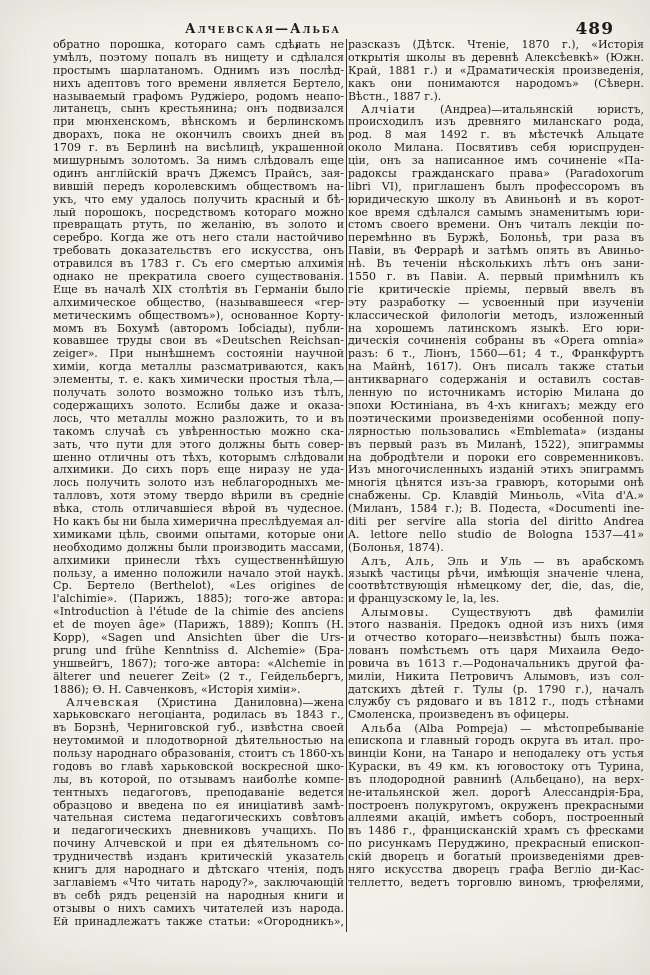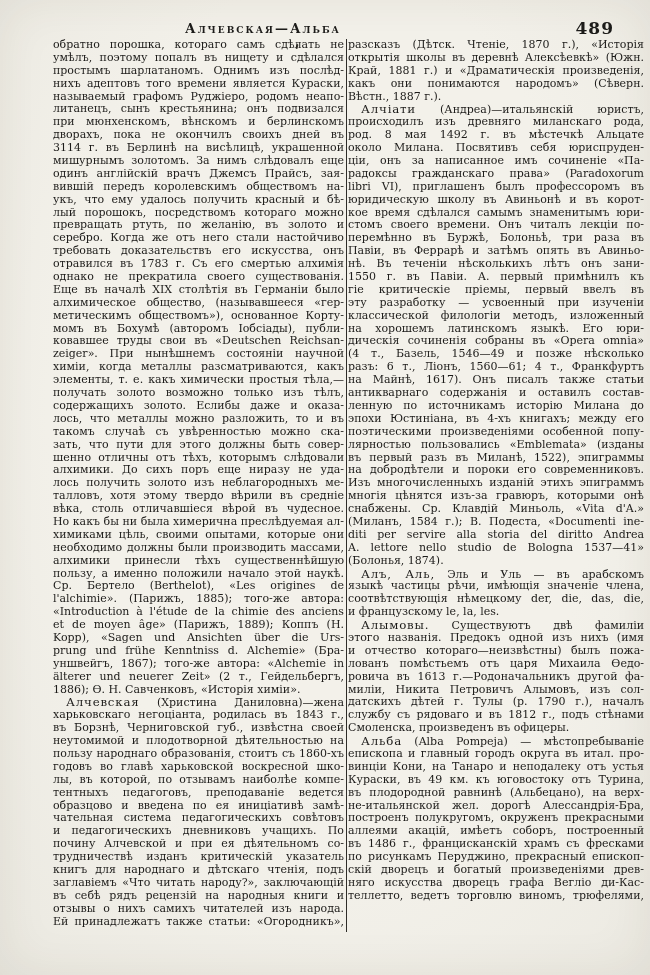--- a/index.html
+++ b/index.html
@@ -81,31 +81,31 @@
   <div class="content">
 
     <div class="col col-left">
 
         <div class="line"><span class="rest">обратно порошка, котораго самъ сдѣлать не</span></div>
 
         <div class="line"><span class="rest">умѣлъ, поэтому попалъ въ нищету и сдѣлался</span></div>
 
         <div class="line"><span class="rest">простымъ шарлатаномъ. Однимъ изъ послѣд-</span></div>
 
-        <div class="line"><span class="rest">нихъ адептовъ того времени является Кураски,</span></div>
+        <div class="line"><span class="rest">нихъ адептовъ того времени является Бертело,</span></div>
 
         <div class="line"><span class="rest">называемый графомъ Руджіеро, родомъ неапо-</span></div>
 
         <div class="line"><span class="rest">литанецъ, сынъ крестьянина; онъ подвизался</span></div>
 
         <div class="line"><span class="rest">при мюнхенскомъ, вѣнскомъ и берлинскомъ</span></div>
 
         <div class="line"><span class="rest">дворахъ, пока не окончилъ своихъ дней въ</span></div>
 
-        <div class="line"><span class="rest">3114 г. въ Берлинѣ на висѣлицѣ, украшенной</span></div>
+        <div class="line"><span class="rest">1709 г. въ Берлинѣ на висѣлицѣ, украшенной</span></div>
 
         <div class="line"><span class="rest">мишурнымъ золотомъ. За нимъ слѣдовалъ еще</span></div>
 
         <div class="line"><span class="rest">одинъ англійскій врачъ Джемсъ Прайсъ, зая-</span></div>
 
         <div class="line"><span class="rest">вившій передъ королевскимъ обществомъ на-</span></div>
 
         <div class="line"><span class="rest">укъ, что ему удалось получить красный и бѣ-</span></div>
 
         <div class="line"><span class="rest">лый порошокъ, посредствомъ котораго можно</span></div>
@@ -268,21 +268,20 @@
         <div class="line"><span class="rest">гіе критическіе пріемы, первый ввелъ въ</span></div>
 
         <div class="line"><span class="rest">эту разработку — усвоенный при изученіи</span></div>
 
         <div class="line"><span class="rest">классической филологіи методъ, изложенный</span></div>
 
         <div class="line"><span class="rest">на хорошемъ латинскомъ языкѣ. Его юри-</span></div>
 
         <div class="line"><span class="rest">дическія сочиненія собраны въ «Opera omnia»</span></div>
 
-        <div class="line"><span class="rest">(4 т., Базель, 1546—49 и позже нѣсколько</span></div>
 
         <div class="line"><span class="rest">разъ: 6 т., Ліонъ, 1560—61; 4 т., Франкфуртъ</span></div>
 
         <div class="line"><span class="rest">на Майнѣ, 1617). Онъ писалъ также статьи</span></div>
 
         <div class="line"><span class="rest">антикварнаго содержанія и оставилъ состав-</span></div>
 
         <div class="line"><span class="rest">ленную по источникамъ исторію Милана до</span></div>
 
         <div class="line"><span class="rest">эпохи Юстиніана, въ 4-хъ книгахъ; между его</span></div>

